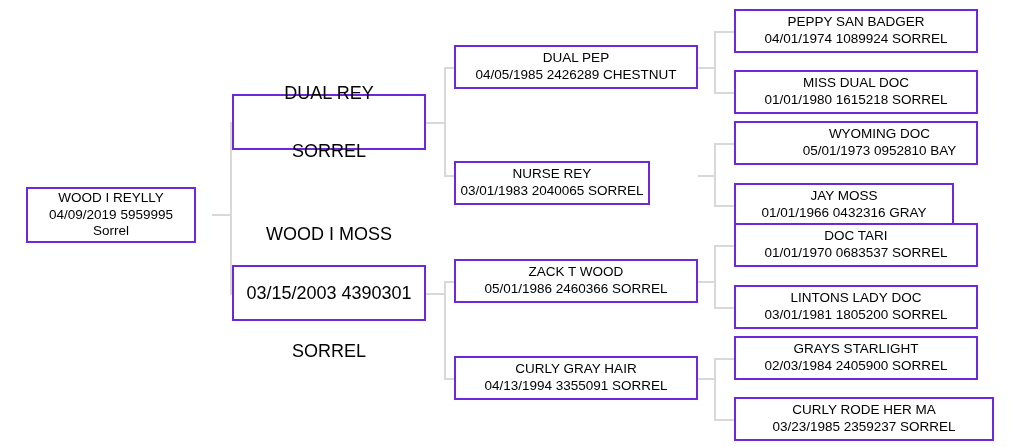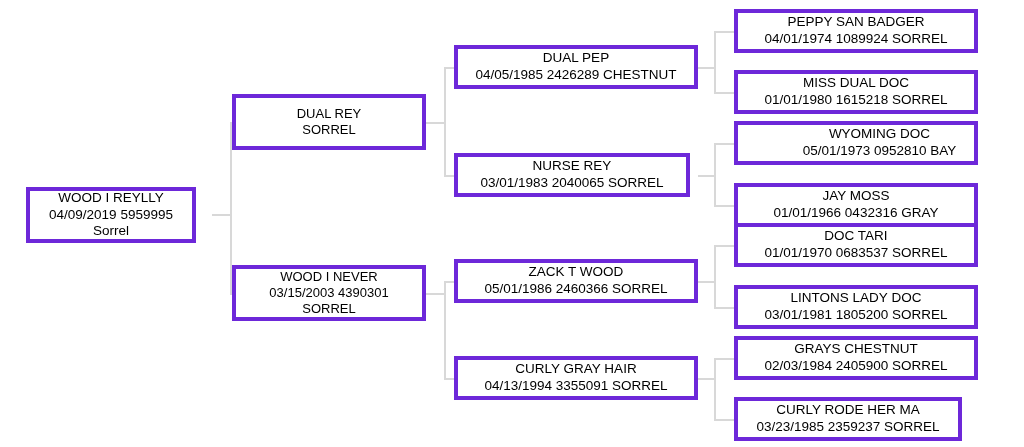--- a/index.html
+++ b/index.html
@@ -25,36 +25,36 @@
     background: #d8d8d8;
   }
   .conn-v { width: 2px; }
   .conn-h { height: 2px; }
 
   
   .node {
     position: absolute;
     box-sizing: border-box;
     background: #ffffff;
-    border: 4px solid #6d28d9;
+    border: 2px solid #6d28d9;
     display: flex;
     flex-direction: column;
     align-items: center;
     justify-content: center;
     text-align: center;
     color: #000000;
     line-height: 1.25;
     z-index: 2;
   }
   .node .ln {
     display: block;
     white-space: nowrap;
   }
   .node.g0 { font-size: 13.5px; }
-  .node.g1 { font-size: 13px; }
+  .node.g1 { font-size: 18px; gap: 36px; }
   .node.g2 { font-size: 13.5px; }
   .node.g3 { font-size: 13.5px; }
 </style>
 </head>
 <body>
 
 <div id="pedigree-root">
 
   <div class="conn conn-h" style="left:212px; top:214px; width:20px;"></div>
   <div class="conn conn-v" style="left:230px; top:122px; height:172px;"></div>
@@ -96,31 +96,31 @@
     <span class="ln">04/09/2019 5959995</span>
     <span class="ln">Sorrel</span>
   </div>
 
   <div class="node g1" style="left:232px; top:94px; width:194px; height:56px;">
     <span class="ln">DUAL REY</span>
     <span class="ln">SORREL</span>
   </div>
 
   <div class="node g1" style="left:232px; top:265px; width:194px; height:56px;">
-    <span class="ln">WOOD I NEVER</span>
+    <span class="ln">WOOD I MOSS</span>
     <span class="ln">03/15/2003 4390301</span>
     <span class="ln">SORREL</span>
   </div>
 
   <div class="node g2" style="left:454px; top:45px; width:244px; height:44px;">
     <span class="ln">DUAL PEP</span>
     <span class="ln">04/05/1985 2426289 CHESTNUT</span>
   </div>
 
-  <div class="node g2" style="left:454px; top:153px; width:236px; height:44px;">
+  <div class="node g2" style="left:454px; top:161px; width:196px; height:44px;">
     <span class="ln">NURSE REY</span>
     <span class="ln">03/01/1983 2040065 SORREL</span>
   </div>
 
   <div class="node g2" style="left:454px; top:259px; width:244px; height:44px;">
     <span class="ln">ZACK T WOOD</span>
     <span class="ln">05/01/1986 2460366 SORREL</span>
   </div>
 
   <div class="node g2" style="left:454px; top:356px; width:244px; height:44px;text-align:center;">
@@ -136,38 +136,38 @@
   <div class="node g3" style="left:734px; top:70px; width:244px; height:44px;">
     <span class="ln">MISS DUAL DOC</span>
     <span class="ln">01/01/1980 1615218 SORREL</span>
   </div>
 
   <div class="node g3" style="left:734px; top:121px; width:244px; height:44px;padding-left:47px;">
     <span class="ln">WYOMING DOC</span>
     <span class="ln">05/01/1973 0952810 BAY</span>
   </div>
 
-  <div class="node g3" style="left:734px; top:183px; width:244px; height:44px;">
+  <div class="node g3" style="left:734px; top:183px; width:220px; height:44px;">
     <span class="ln">JAY MOSS</span>
     <span class="ln">01/01/1966 0432316 GRAY</span>
   </div>
 
   <div class="node g3" style="left:734px; top:223px; width:244px; height:44px;">
     <span class="ln">DOC TARI</span>
     <span class="ln">01/01/1970 0683537 SORREL</span>
   </div>
 
   <div class="node g3" style="left:734px; top:285px; width:244px; height:44px;align-items:center;">
     <span class="ln">LINTONS LADY DOC</span>
     <span class="ln">03/01/1981 1805200 SORREL</span>
   </div>
 
   <div class="node g3" style="left:734px; top:336px; width:244px; height:44px;">
-    <span class="ln">GRAYS CHESTNUT</span>
+    <span class="ln">GRAYS STARLIGHT</span>
     <span class="ln">02/03/1984 2405900 SORREL</span>
   </div>
 
-  <div class="node g3" style="left:734px; top:397px; width:228px; height:44px;">
+  <div class="node g3" style="left:734px; top:397px; width:260px; height:44px;">
     <span class="ln">CURLY RODE HER MA</span>
     <span class="ln">03/23/1985 2359237 SORREL</span>
   </div>
 
 </div>
 
 </body></html>

